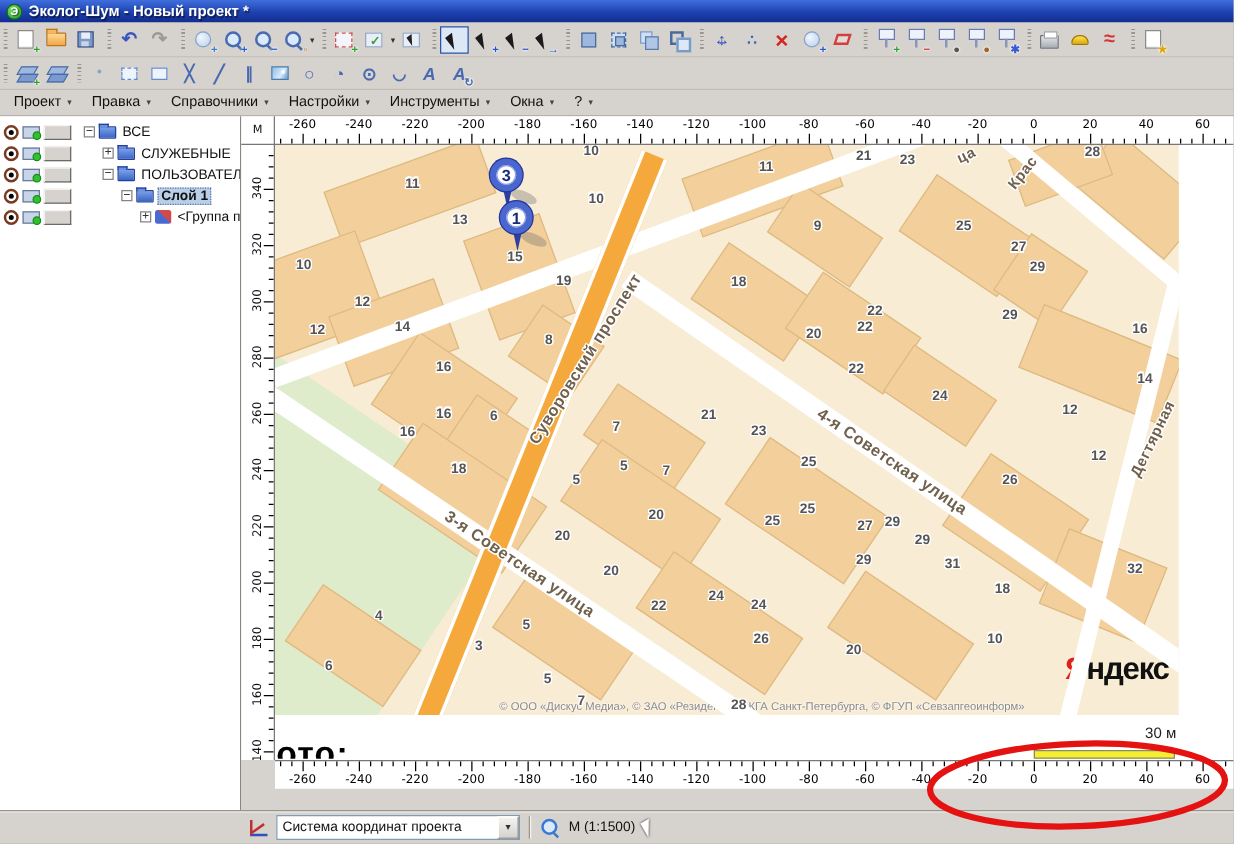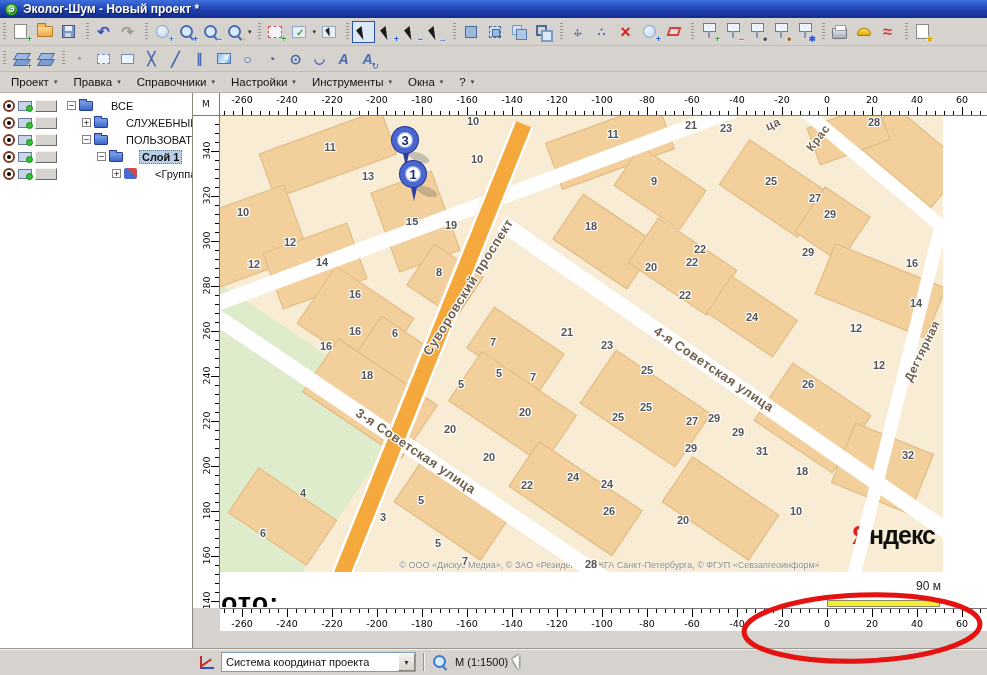--- a/index.html
+++ b/index.html
@@ -84,21 +84,21 @@
   .trow{display:flex;align-items:center;height:17px;gap:3px;padding-left:3px;white-space:nowrap;}
   .t-eye{width:12px;height:12px;border-radius:50%;border:2px solid #7a3a20;background:#fff;position:relative;flex:none;}
   .t-eye::after{content:"";position:absolute;left:2px;top:2px;width:4px;height:4px;border-radius:50%;background:#000;}
   .t-print{width:14px;height:10px;background:#c8d4e8;border:1px solid #6a7a9a;position:relative;flex:none;}
   .t-print::after{content:"";position:absolute;right:-2px;bottom:-2px;width:5px;height:5px;border-radius:50%;background:#2ec22e;border:1px solid #1a8a1a;}
   .t-swatch{width:22px;height:12px;background:#d6d3ce;border:1px solid;border-color:#f4f2ee #6a6a6a #6a6a6a #f4f2ee;flex:none;}
   .t-exp{width:9px;height:9px;border:1px solid #848484;background:#fff;font-size:9px;line-height:7px;text-align:center;color:#333;flex:none;font-family:"DejaVu Sans Mono",monospace;}
   .t-folder{width:14px;height:10px;background:linear-gradient(#7aa0e8,#3a66c8);border:1px solid #24409a;border-radius:1px;position:relative;flex:none;}
   .t-folder::before{content:"";position:absolute;left:-1px;top:-3px;width:6px;height:2px;background:#6a90e0;border:1px solid #24409a;border-bottom:none;}
   .t-group{width:13px;height:11px;background:linear-gradient(45deg,#4a6ad0 55%,#d04a4a 55%);border-radius:2px;flex:none;}
-  .tlabel{font-size:11px;padding:0 2px;margin-left:13px;}
+  .tlabel{font-size:11px;padding:0 2px;}
   .trow.sel .tlabel{background:#b9cfe8;font-weight:bold;border:1px dotted #5a7ab0;}
   
   .mappanel{position:relative;width:794px;height:555px;background:#d6d3ce;display:flex;flex-direction:column;}
   .mp-header{height:17px;background:linear-gradient(180deg,#25368e,#141f6e);color:#fff;font-size:11px;
     display:flex;align-items:center;padding:0 5px;}
   .rulrow{display:flex;height:23px;}
   .corner{width:27px;height:23px;background:#fff;border-right:1px solid #777;border-bottom:1px solid #777;
     display:flex;align-items:center;justify-content:center;font-size:9px;font-family:"DejaVu Sans",sans-serif;}
   .hruler{position:relative;width:767px;height:23px;background:#fff;border-bottom:1px solid #777;overflow:hidden;
     font-family:"DejaVu Sans",sans-serif;}
@@ -662,21 +662,21 @@
               <div class="street" style="left: 553px; top: 8px; font-size: 12px; transform: translate(-50%, -50%) rotate(-25deg);">ца</div>
               <div class="street" style="left: 598px; top: 22px; font-size: 12px; transform: translate(-50%, -50%) rotate(-52deg);">Крас</div>
               <div class="bn" style="left: 110px; top: 31px;">11</div>
               <div class="bn" style="left: 148px; top: 60px;">13</div>
               <div class="bn" style="left: 253px; top: 5px;">10</div>
               <div class="bn" style="left: 257px; top: 43px;">10</div>
               <div class="bn" style="left: 23px; top: 96px;">10</div>
               <div class="bn" style="left: 70px; top: 126px;">12</div>
               <div class="bn" style="left: 34px; top: 148px;">12</div>
               <div class="bn" style="left: 102px; top: 146px;">14</div>
-              <div class="bn" style="left: 192px; top: 106px; font-family: Liberation Mono, monospace;">15</div>
+              <div class="bn" style="left: 192px; top: 90px;">15</div>
               <div class="bn" style="left: 231px; top: 109px;">19</div>
               <div class="bn" style="left: 219px; top: 156px;">8</div>
               <div class="bn" style="left: 135px; top: 178px;">16</div>
               <div class="bn" style="left: 135px; top: 215px;">16</div>
               <div class="bn" style="left: 106px; top: 230px;">16</div>
               <div class="bn" style="left: 175px; top: 217px;">6</div>
               <div class="bn" style="left: 273px; top: 226px;">7</div>
               <div class="bn" style="left: 347px; top: 216px;">21</div>
               <div class="bn" style="left: 387px; top: 229px;">23</div>
               <div class="bn" style="left: 393px; top: 18px;">11</div>
@@ -723,21 +723,21 @@
               <div class="bn" style="left: 471px; top: 332px;">29</div>
               <div class="bn" style="left: 463px; top: 404px;">20</div>
               <div class="bn" style="left: 588px; top: 268px;">26</div>
               <div class="bn" style="left: 542px; top: 335px;">31</div>
               <div class="bn" style="left: 582px; top: 355px;">18</div>
               <div class="bn" style="left: 576px; top: 395px;">10</div>
               <div class="bn" style="left: 688px; top: 339px;">32</div>
               <div class="bn" style="left: 245px; top: 445px;">7</div>
               <div class="bn" style="left: 371px; top: 448px;">28</div>
             </div>
-          <div class="scalelabel">90 м</div>
+          <div class="scalelabel">30 м</div>
           <div class="scalebar" style="background: rgb(246, 239, 49);"></div>
           <div class="partialtext">ото:</div>
         <div class="pin" style="left: 172px; top: 11px;">
               <div class="pc">3</div>
             </div>
             <div class="pin" style="left: 180px; top: 45px;">
               <div class="pc">1</div>
             </div>
           </div>
       </div>

